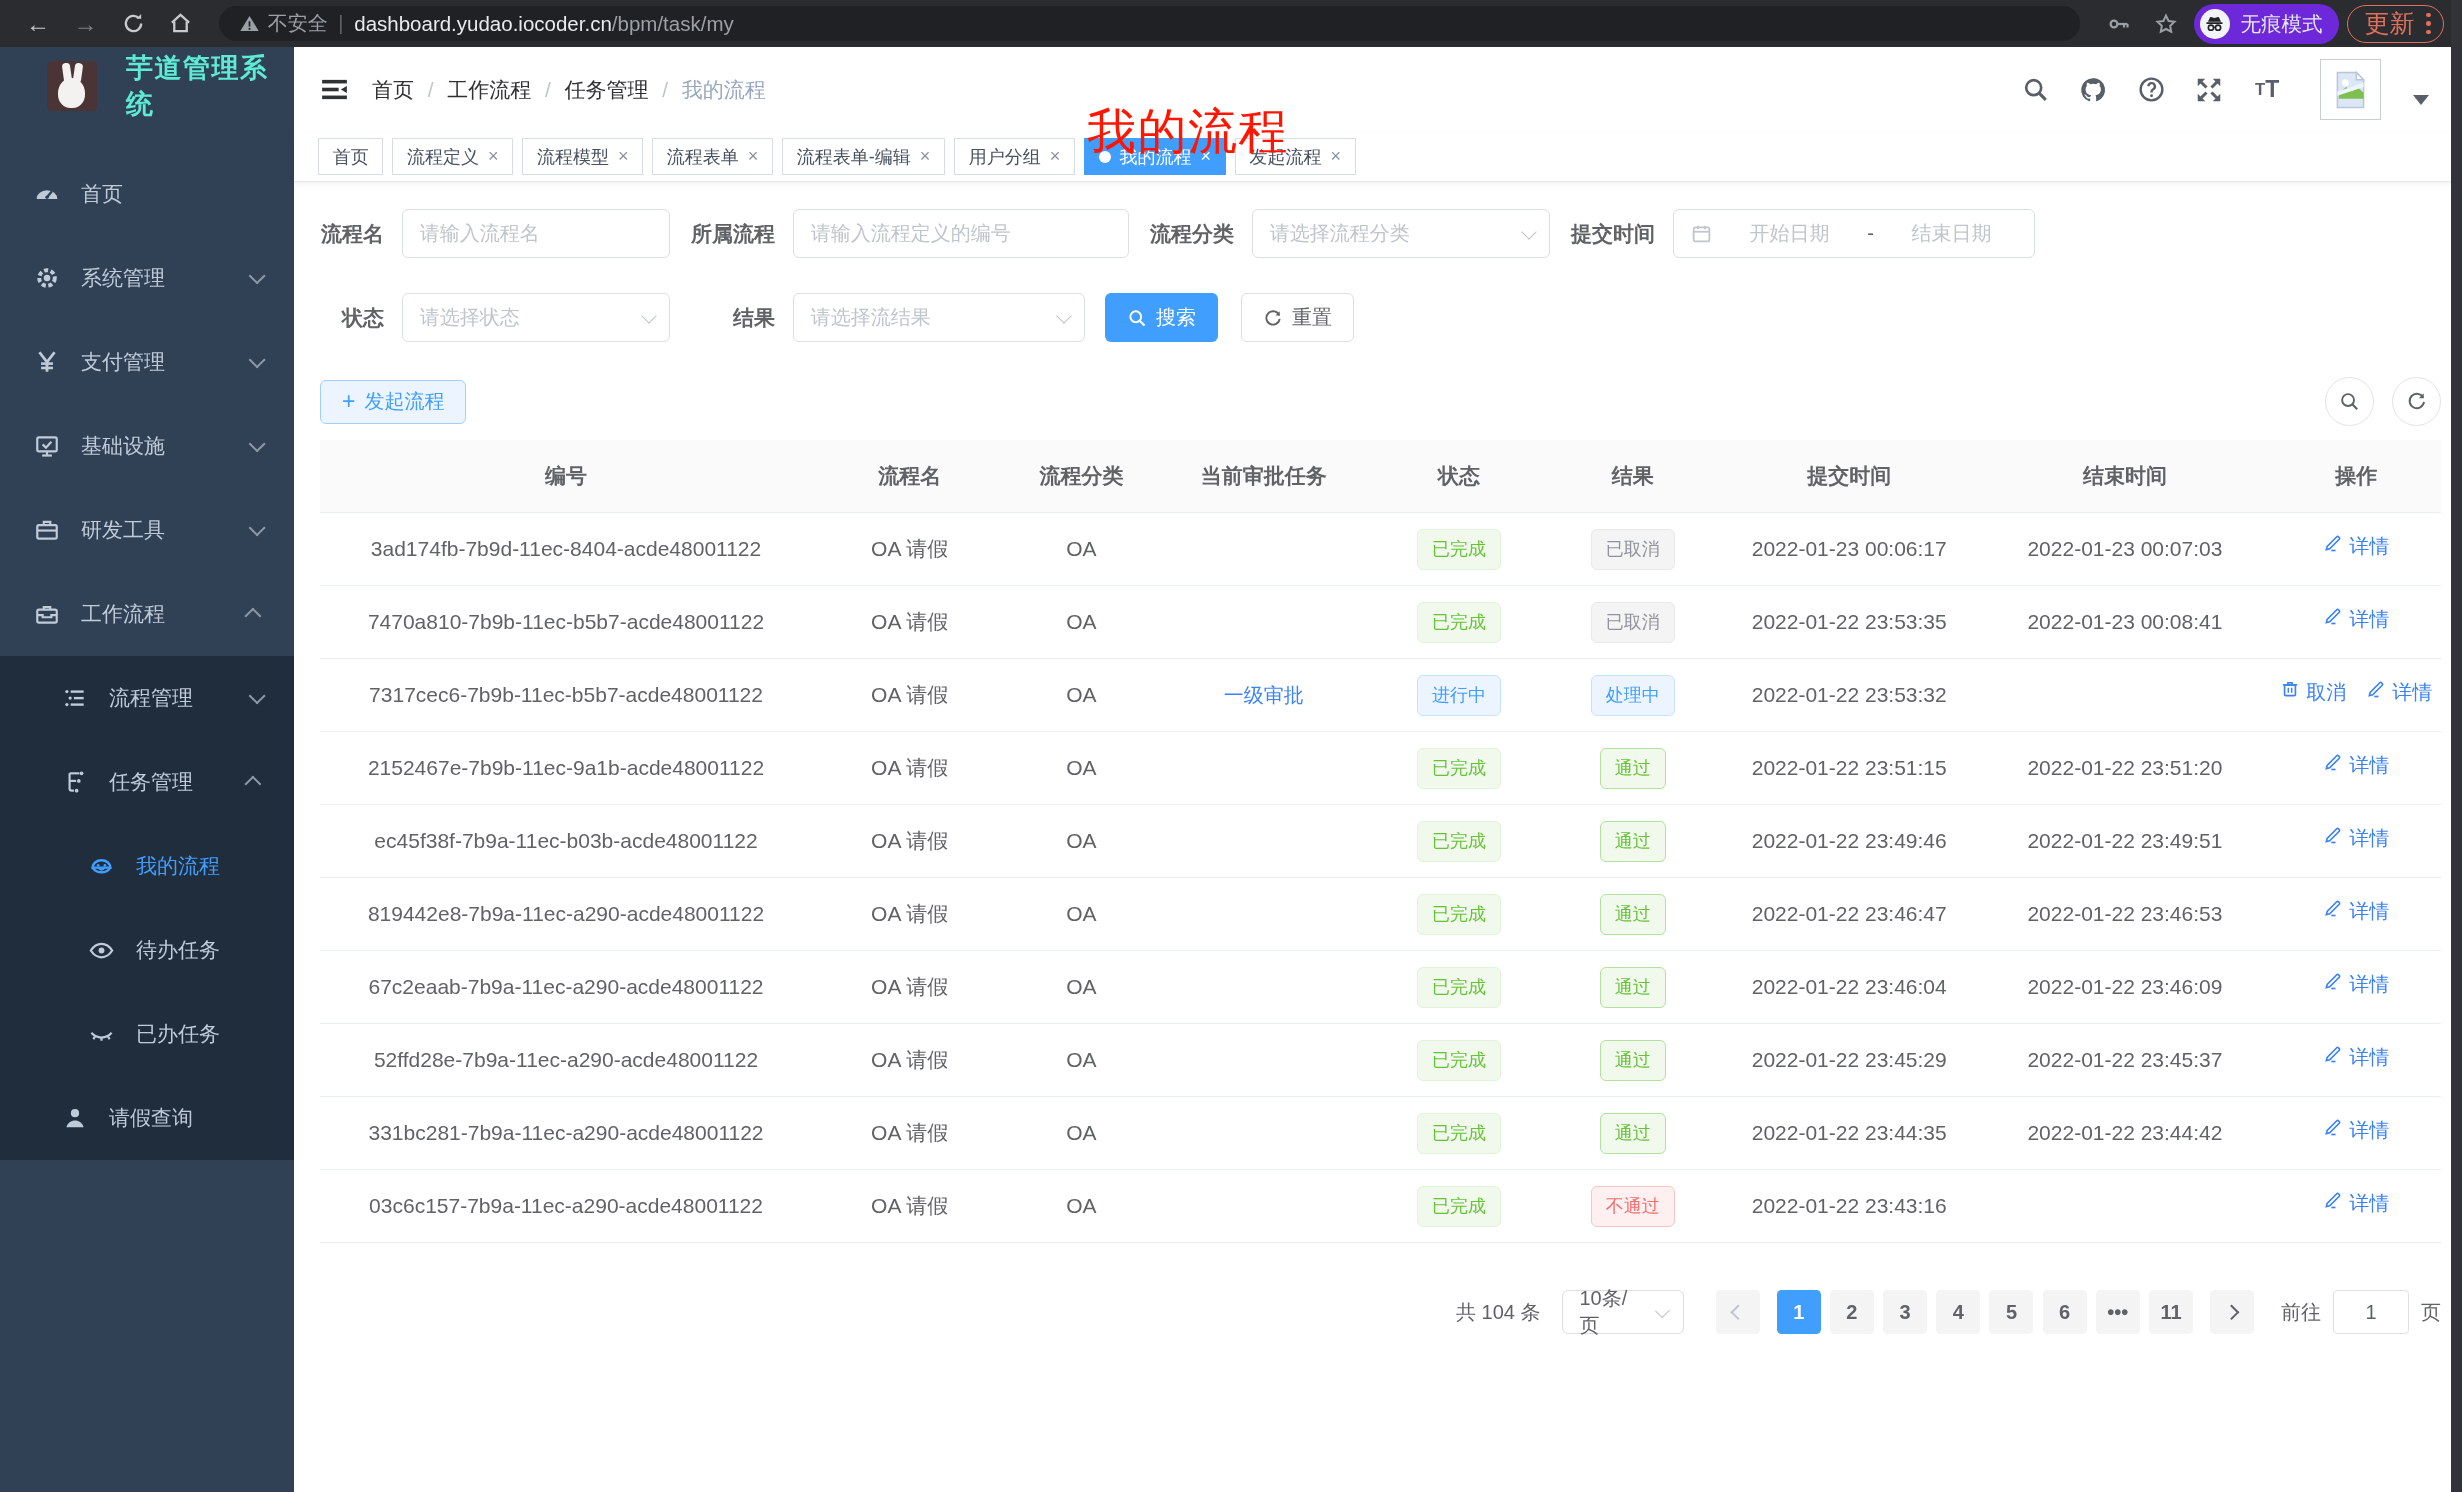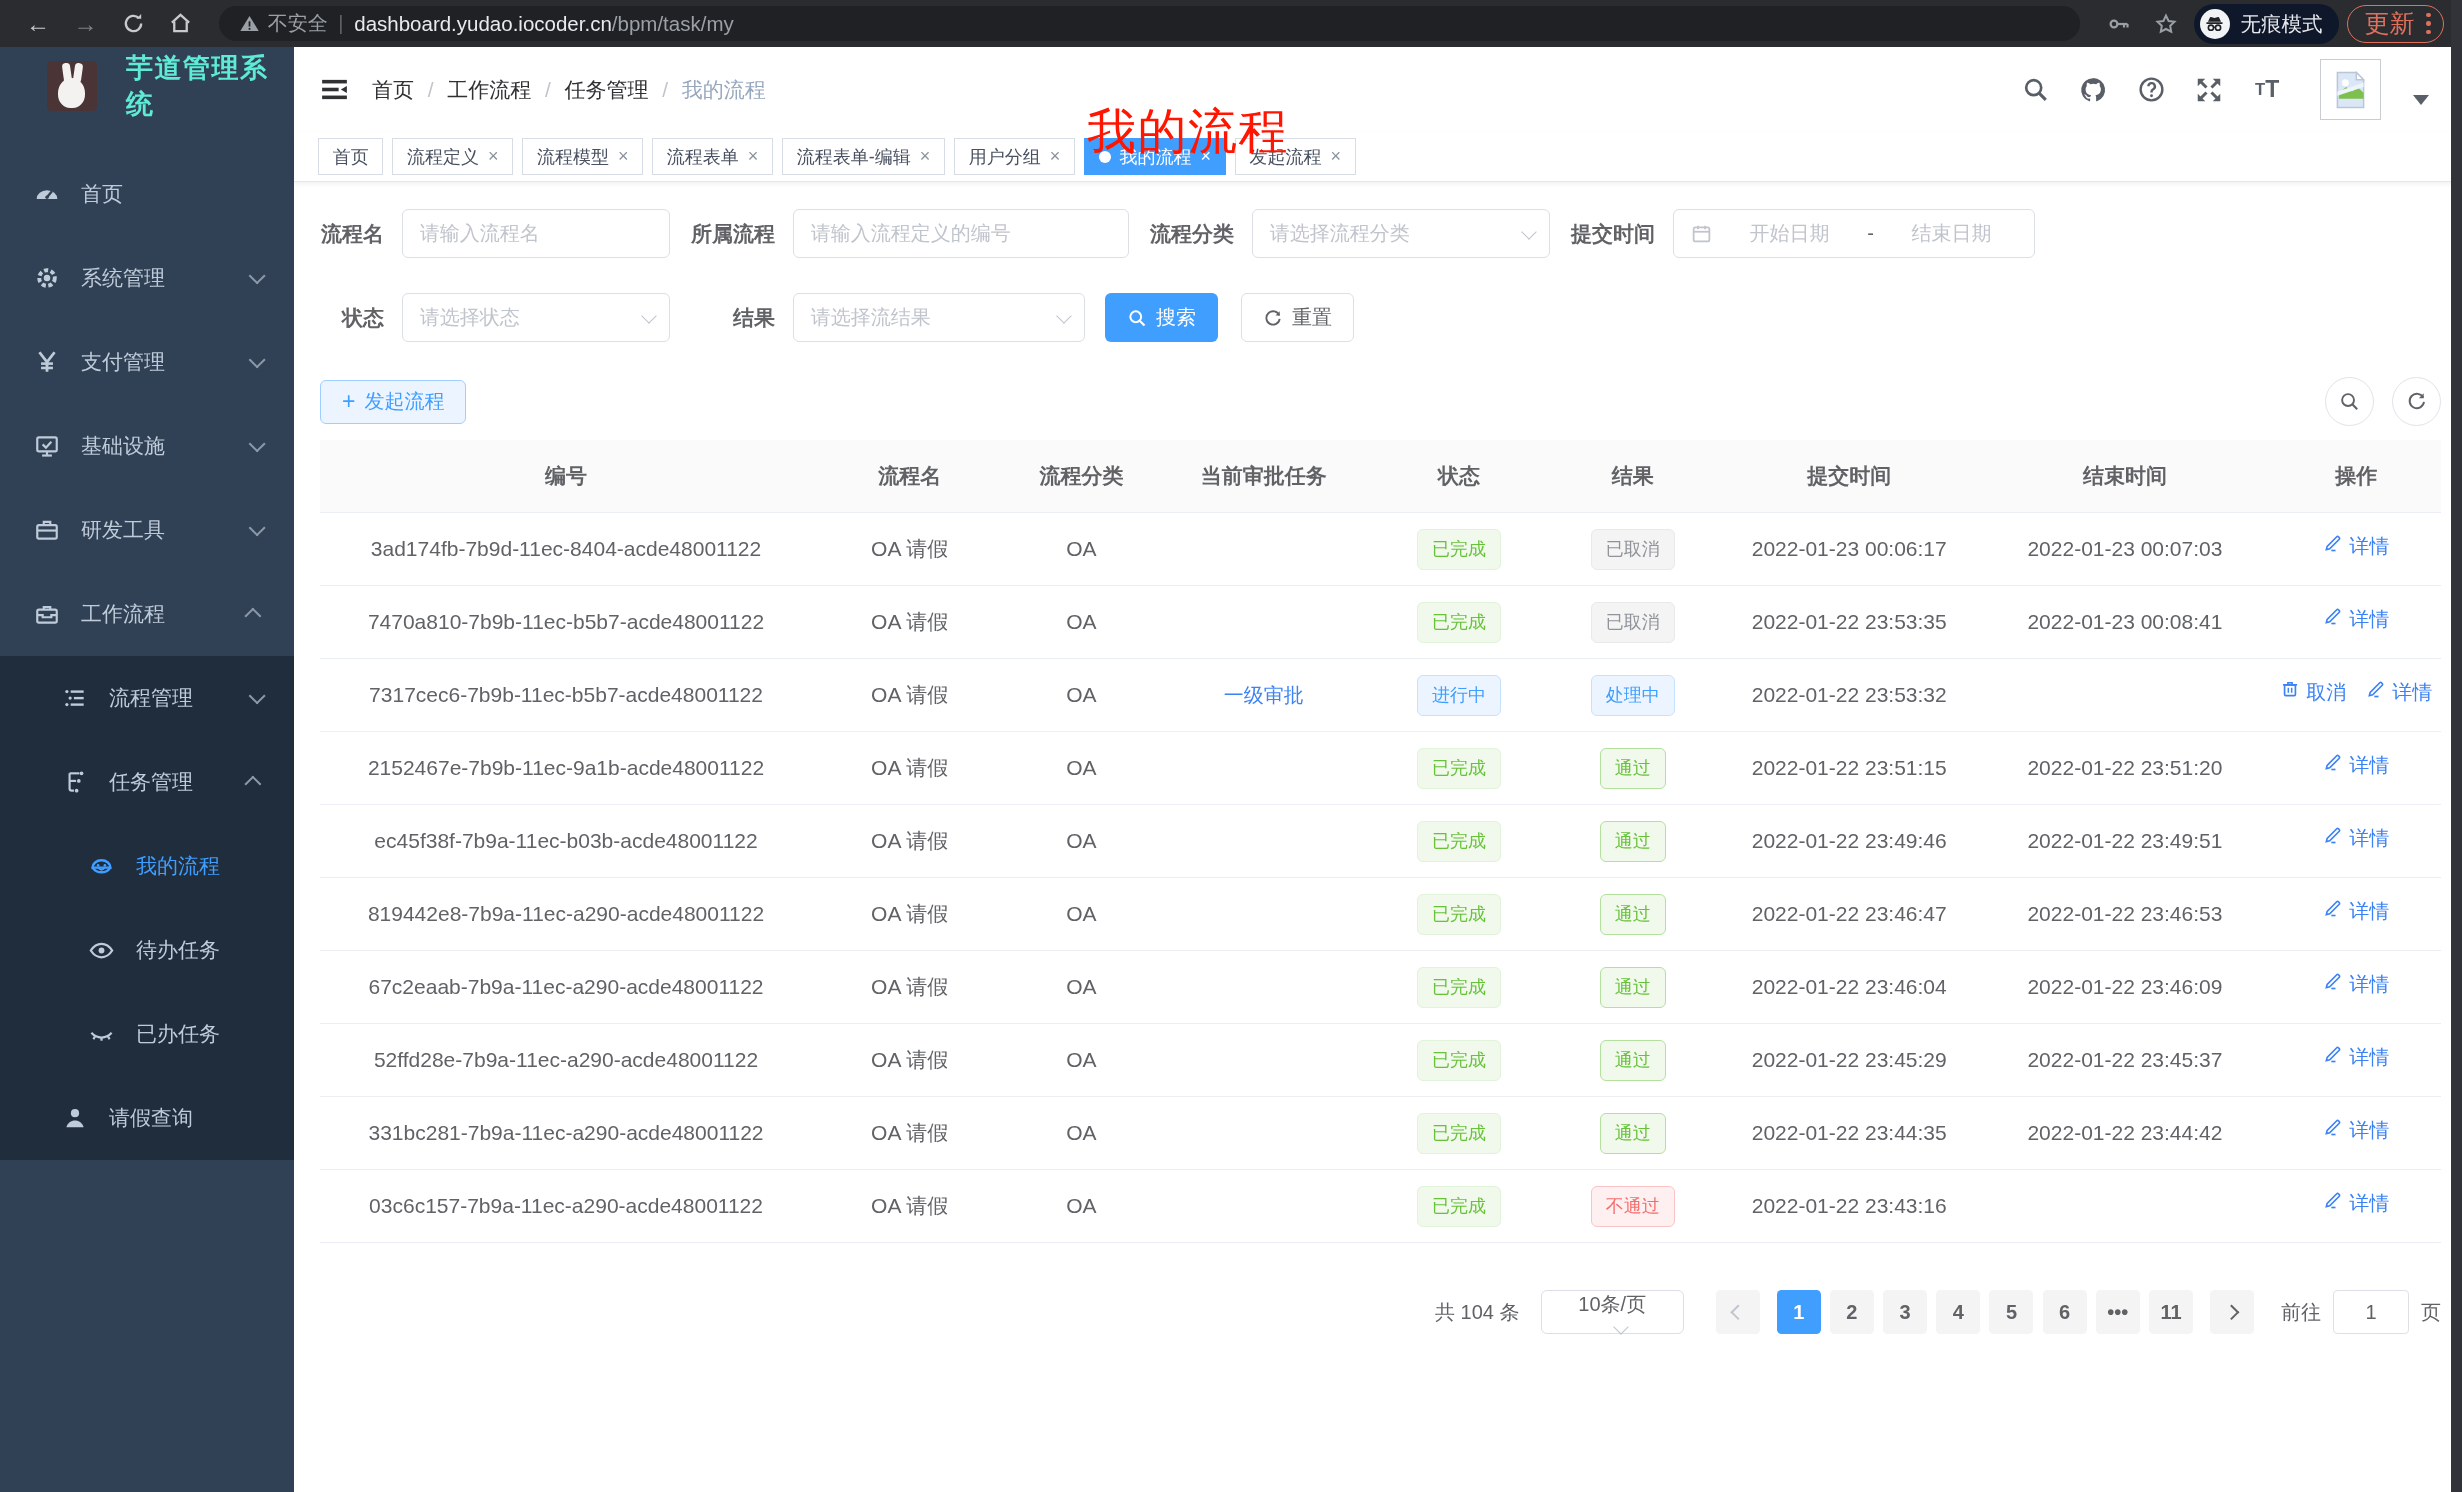--- a/index.html
+++ b/index.html
@@ -11,21 +11,21 @@
     padding:0 18px; gap:7.6px; position:relative; z-index:50; }
   .b-icon { width:40px; height:33px; display:flex; align-items:center; justify-content:center;
     color:#c7cacd; font-size:24px; border-radius:6px; flex:0 0 auto; }
   .b-icon.dim { color:#7e8287; }
   .url-pill { flex:1 1 auto; height:35px; margin:0 10.7px; background:#202124; border-radius:17.5px;
     display:flex; align-items:center; padding:0 20px; gap:10.7px; min-width:0; }
   .url-warn { display:flex; align-items:center; gap:7.6px; color:#9aa0a6; font-size:20px; }
   .url-sep { color:#5f6368; font-size:20px; }
   .url-text { font-size:20.5px; color:#e8eaed; white-space:nowrap; }
   .url-text .path { color:#9aa0a6; }
-  .incog-pill { height:40px; background:#0f172a; border-radius:20px; display:flex;
+  .incog-pill { height:40px; background:#6d28d9; border-radius:20px; display:flex;
     align-items:center; gap:10.7px; padding:0 16.7px 0 6px; flex:0 0 auto; }
   .incog-circ { width:30px; height:30px; border-radius:50%; background:#f1f3f4;
     display:flex; align-items:center; justify-content:center; }
   .incog-label { color:#e8eaed; font-size:20.5px; }
   .update-pill { height:38px; border:1.5px solid #e0705c; border-radius:20px; color:#e0705c;
     display:flex; align-items:center; gap:12px; padding:0 12px 0 16.7px; font-size:25px; flex:0 0 auto; }
   .v-dots { display:flex; flex-direction:column; gap:3.8px; }
   .v-dots i { width:4.6px; height:4.6px; border-radius:50%; background:#e0705c; }
 
   
@@ -111,21 +111,21 @@
   .el-tag.success-plain { background:#f0f9eb; border-color:#b3e19d; color:#67c23a; }
   .el-tag.info { background:#f4f4f5; border-color:#e9e9eb; color:#909399; }
   .el-tag.primary { background:#ecf5ff; border-color:#c6e2ff; color:#409eff; }
   .el-tag.danger { background:#fef0f0; border-color:#fbc4c4; color:#f56c6c; }
   .link { color:#3b82f6; font-size:20px; display:inline-flex; gap:6px; cursor:pointer; }
   .link + .link { margin-left:20px; }
 
   
   .pager { display:flex; align-items:center; justify-content:flex-end; margin-top:47px; padding-bottom:30px; gap:7.6px; }
   .pg-total { font-size:20px; color:#606266; margin-right:13.7px; }
-  .pg-size { width:143px; height:44px; margin-right:10.7px;flex-direction:column; }
+  .pg-size { width:122px; height:44px; margin-right:10.7px; }
   .pg-btn { min-width:44px; height:44px; border-radius:4.6px; background:#f4f4f5; color:#606266; font-size:20px; font-weight:bold;
     display:flex; align-items:center; justify-content:center; margin:0 4.6px; cursor:pointer; padding:0 6px; }
   .pg-btn.active { background:#409eff; color:#fff; }
   .pg-arrow { width:10.7px; height:10.7px; border-right:2.3px solid #606266; border-bottom:2.3px solid #606266; }
   .pg-arrow.left { transform:rotate(135deg); border-color:#c0c4cc; }
   .pg-arrow.right { transform:rotate(-45deg); }
   .pg-goto { display:flex; align-items:center; gap:12px; font-size:20px; color:#606266; margin-left:15px; }
   .pg-goto .gbox { width:76px; height:44px; border:1.5px solid #dcdfe6; border-radius:4.6px; display:flex; align-items:center; justify-content:center; }
   .pg-goto .gbox input { width:61px; border:none; outline:none; text-align:center; font-size:20px; color:#606266; }
 

